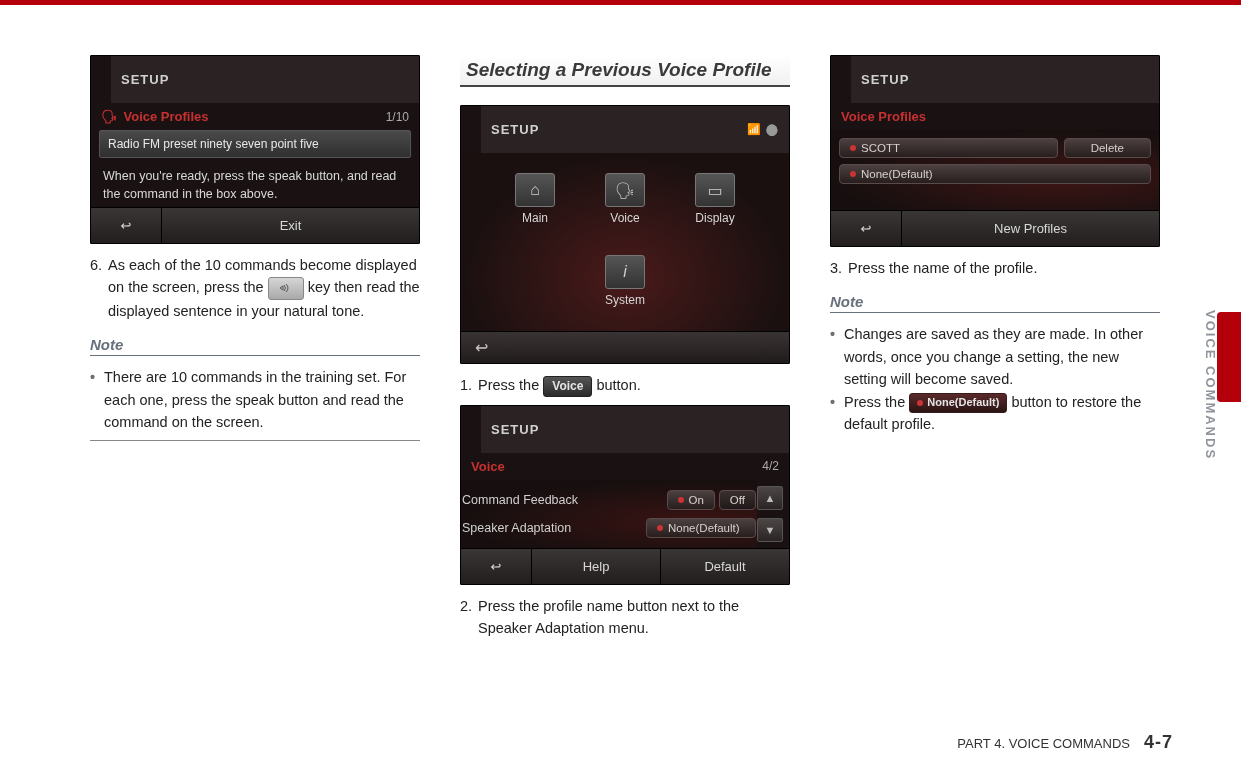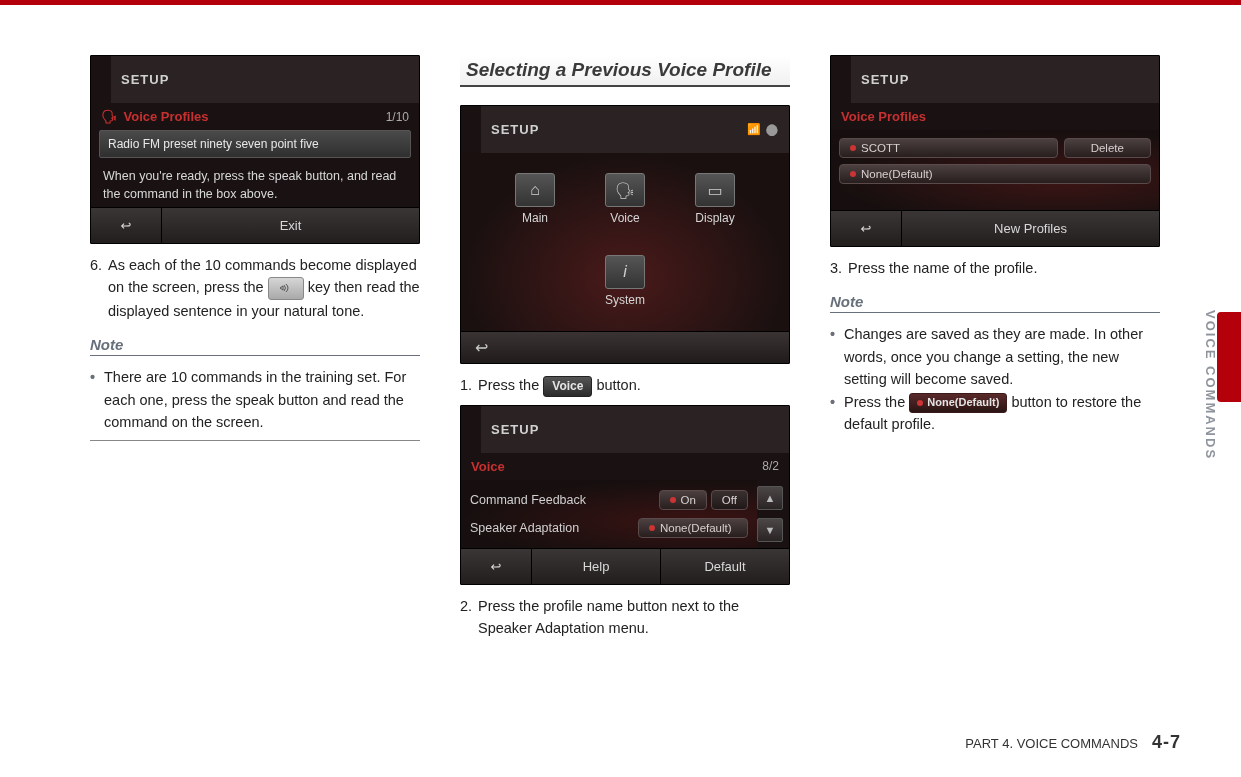--- a/index.html
+++ b/index.html
@@ -24,21 +24,21 @@
   .shot .bottom .btn.small { flex: 0 0 70px; }
 
   
   .grid-area { display: flex; flex-wrap: wrap; justify-content: center; gap: 30px 50px; padding: 20px 20px 24px 20px; background: radial-gradient(ellipse at 50% 70%, #4a1a1a 0%, #1a1010 70%); }
   .grid-item { display: flex; flex-direction: column; align-items: center; gap: 4px; color: #d6d6d6; font-size: 12px; }
   .grid-item .ic { width: 40px; height: 34px; border: 1px solid #777; border-radius: 3px; background: linear-gradient(#555,#333); display: flex; align-items: center; justify-content: center; font-size: 16px; color: #cfcfcf; }
   .shot .mini-bottom { background: linear-gradient(#3a3333,#201b1b); padding: 6px 0 6px 14px; border-top: 1px solid #000; font-size: 16px; color: #c8c8c8; }
 
   
   .setlist { padding: 6px 0 6px 0; background: radial-gradient(ellipse at 80% 60%, #3a1313 0%, #170f0f 70%); }
-  .setrow { display: flex; align-items: center; justify-content: space-between; padding: 4px 9px; font-size: 12.5px; }
+  .setrow { display: flex; align-items: center; justify-content: space-between; padding: 4px 1px; font-size: 12.5px; }
   .setrow .lbl { color: #d0d0d0; }
   .setrow .ctrl { display: flex; gap: 4px; align-items: center; }
   .pill-dark { background: linear-gradient(#4c4040,#281e1e); border: 1px solid #5a4a4a; border-radius: 4px; padding: 3px 10px; color: #d8d0d0; font-size: 11.5px; display: inline-flex; align-items: center; gap: 5px; }
   .pill-dark .dot { display:inline-block; width:6px; height:6px; border-radius:50%; background:#c33; }
   .arrows-col { display: flex; flex-direction: column; justify-content: space-between; padding: 6px 6px 6px 0; }
   .arrowbtn { background: linear-gradient(#4c4646,#2a2424); border:1px solid #555; width: 26px; height: 24px; display:flex; align-items:center; justify-content:center; color:#bbb; font-size: 11px; border-radius: 2px; }
 
   
   .profarea { padding: 8px 8px 26px 8px; background: radial-gradient(ellipse at 70% 60%, #3e1515 0%, #170f0f 70%); display: flex; flex-wrap: wrap; gap: 6px; }
   .profrow { display:flex; gap:6px; width:100%; }
@@ -60,21 +60,21 @@
 
   .inline-key { display: inline-block; background: linear-gradient(#d6d6d6,#a9a9a9); border: 1px solid #888; border-radius: 3px; padding: 0 10px; vertical-align: middle; line-height: 1.4; }
   .inline-key.dark { background: linear-gradient(#555,#2b2b2b); color: #e4e4e4; border-color: #222; font-size: 12px; font-weight: bold; padding: 1px 8px; }
   .inline-key.darkred { background: linear-gradient(#5a2a2a,#2a1414); color: #e4e4e4; border-color: #3a1a1a; font-size: 11px; font-weight: bold; padding: 1px 7px; }
   .inline-key.darkred .dot { display:inline-block; width:6px; height:6px; border-radius:50%; background:#c33; margin-right:4px; vertical-align:middle; }
 
   
   .side-tab { position: absolute; right: 0; top: 312px; width: 24px; height: 90px; background: #b3000a; border-radius: 4px 0 0 4px; }
   .vlabel { position: absolute; right: 23px; top: 310px; writing-mode: vertical-rl; font-family: "Arial Narrow", Arial, sans-serif; letter-spacing: 2px; font-size: 13px; color: #8f949c; font-weight: 600; }
 
-  .footer { position: absolute; right: 60px; bottom: 24px; font-size: 13px; color: #333; display: flex; align-items: baseline; gap: 14px; }
+  .footer { position: absolute; right: 68px; bottom: 24px; font-size: 13px; color: #333; display: flex; align-items: baseline; gap: 14px; }
   .footer .pn { font-size: 18px; font-weight: bold; letter-spacing: 1px; }
 </style>
 </head>
 <body>
 
 <div class="redbar"></div>
 
 <div class="page">
 
   <div class="col">
@@ -166,21 +166,21 @@
         </li>
       </ol>
     </div>
 
     <div class="shot" style="margin-top:8px;">
       <div class="titlebar">
           <span>SETUP</span>
         </div>
       <div class="subbar">
         <span class="red">Voice</span>
-        <span class="count">8/2</span>
+        <span class="count">4/2</span>
       </div>
       <div style="display:flex;">
         <div class="setlist" style="flex:1;">
           <div class="setrow">
             <span class="lbl">Command Feedback</span>
             <span class="ctrl">
               <span class="pill-dark">
                   <span class="dot"></span>
                   <span>On</span>
                 </span>

